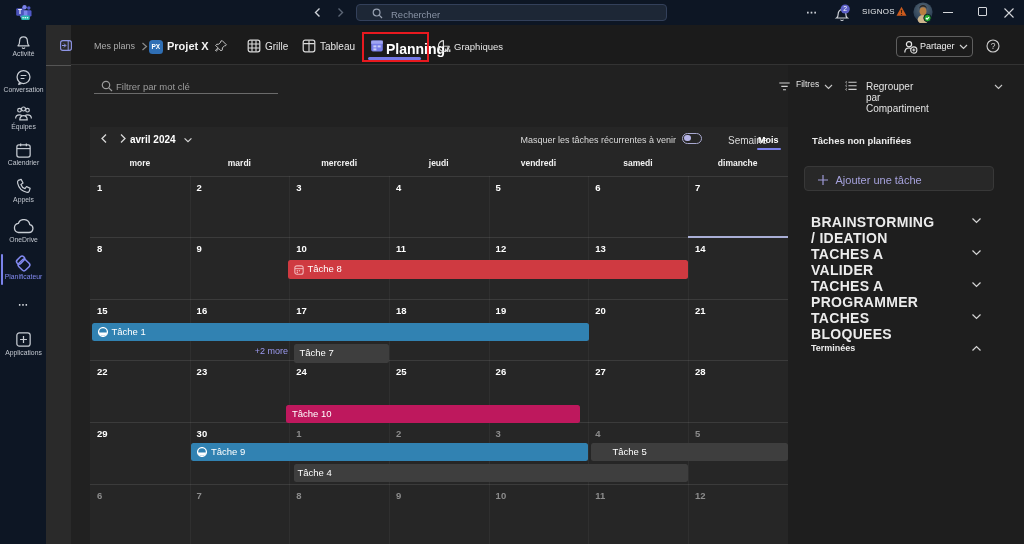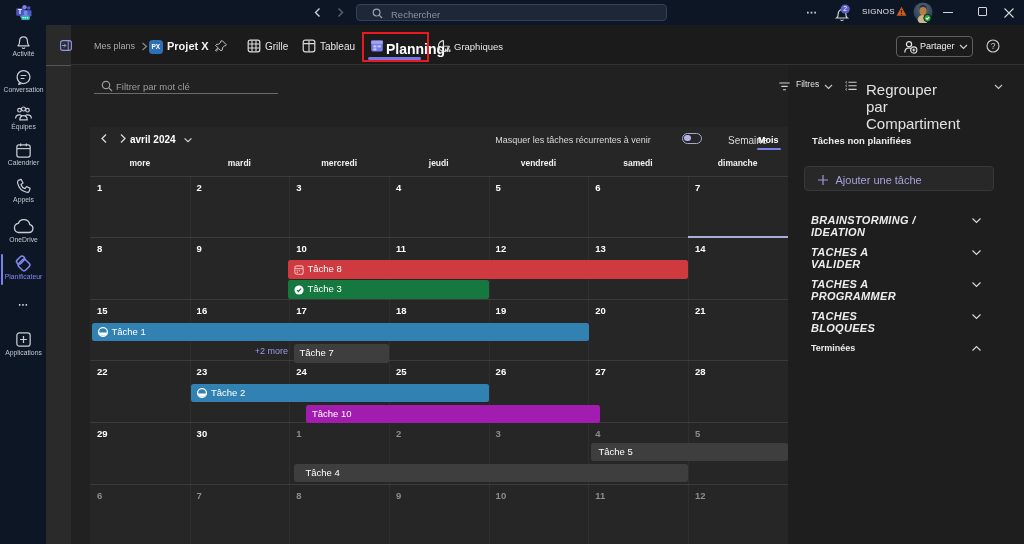--- a/index.html
+++ b/index.html
@@ -14,21 +14,21 @@
   .raillab { position:absolute; width:47px; text-align:center; font-size:6.8px; color:#c3c8d0; }
   .search { position:absolute; left:356px; top:4px; width:311px; height:17px; background:#1d2736;
     border:1px solid #33405a; border-radius:4px; color:#8a94a6; font-size:10.5px; line-height:15px; }
   .wctl { position:absolute; top:0; height:25px; color:#d4d6da; text-align:center; }
   .wd { position:absolute; top:31px; width:99.6px; text-align:center; font-size:8.5px; font-weight:bold; color:#f2f2f2; }
   .hsep { position:absolute; left:0; width:698px; height:1px; background:#3b3b3b; }
   .vsep { position:absolute; top:48.5px; width:1px; height:369px; background:rgba(255,255,255,0.045); }
   .bar { position:absolute; height:18.5px; border-radius:2.5px; color:#fff; font-size:9.5px; line-height:18.5px; white-space:nowrap; overflow:hidden; }
   .dn { position:absolute; font-size:9.5px; font-weight:bold; color:#fff; }
   .dn2 { position:absolute; font-size:9.5px; font-weight:bold; color:#8c8c8c; }
-  .sech { position:absolute; left:811px; font-size:11px; font-weight:bold; color:#ececec; letter-spacing:0.3px;font-style:italic; }
+  .sech { position:absolute; left:811px; font-size:14px; font-weight:bold; color:#ececec; letter-spacing:0.3px; }
 </style>
 </head>
 <body>
 <div id="root">
   <div class="ab" id="titlebar"></div>
   <div class="ab" id="rail"></div>
   <div class="ab" id="tabbar"></div>
   <div class="ab" id="content"></div>
   <div class="ab" style="left:788px;top:65px;width:236px;height:479px;background:#1e1e1e"></div>
   <div class="ab" style="left:46px;top:25px;width:25px;height:519px;background:#2a2a2a"></div>
@@ -211,37 +211,37 @@
       <path d="M0.3 1 h10.4 M2.3 4.4 h6.4 M4 7.8 h3" stroke="#d0d0d0" stroke-width="1.1"></path>
     </svg>
   <div class="ab" style="left:796px;top:79px;font-size:8.5px;color:#e2e2e2">Filtres</div>
   <svg class="ab" style="left:824px;top:83.5px" width="9" height="6" viewBox="0 0 9 6">
       <path d="M1 1 L4.5 4.5 L8 1" stroke="#c8c8c8" stroke-width="1.1" fill="none"></path>
     </svg>
   <svg class="ab" style="left:845px;top:81px" width="12" height="10" viewBox="0 0 12 10">
     <path d="M3.4 1.2 h8.2 M3.4 4.8 h8.2 M3.4 8.4 h8.2" stroke="#d0d0d0" stroke-width="1.1"></path>
     <path d="M1.6 0.2 c-1 0.4 -1 1.6 0 2 M1.6 3.8 c-1 0.4 -1 1.6 0 2 M1.6 7.4 c-1 0.4 -1 1.6 0 2" stroke="#d0d0d0" stroke-width="0.9" fill="none"></path>
   </svg>
-  <div class="ab" style="left:866px;top:80.5px;font-size:15px;color:#e2e2e2">Regrouper par Compartiment</div>
+  <div class="ab" style="left:866px;top:80.5px;font-size:10px;color:#e2e2e2">Regrouper par Compartiment</div>
   <svg class="ab" style="left:994px;top:83.5px" width="9" height="6" viewBox="0 0 9 6">
       <path d="M1 1 L4.5 4.5 L8 1" stroke="#c8c8c8" stroke-width="1.1" fill="none"></path>
     </svg>
 
   <div class="ab" id="cal" style="left:90px;top:127px;width:698px;height:417px;background:#262626;overflow:hidden">
     <svg class="ab" style="left:10px;top:6px" width="8" height="11" viewBox="0 0 8 11">
         <path d="M6 1.5 L2 5.5 L6 9.5" stroke="#d8d8d8" stroke-width="1.3" fill="none"></path>
       </svg>
     <svg class="ab" style="left:29px;top:6px" width="8" height="11" viewBox="0 0 8 11">
         <path d="M2 1.5 L6 5.5 L2 9.5" stroke="#d8d8d8" stroke-width="1.3" fill="none"></path>
       </svg>
     <div class="ab" style="left:40px;top:7px;font-size:10px;font-weight:bold;color:#fff">avril 2024</div>
     <svg class="ab" style="left:93px;top:10px" width="10" height="6" viewBox="0 0 11 7">
         <path d="M1.5 1.5 L5.5 5.5 L9.5 1.5" stroke="#d8d8d8" stroke-width="1.3" fill="none"></path>
       </svg>
-    <div class="ab" style="left:380px;top:7.5px;width:206px;text-align:center;font-size:9px;color:#dadada">Masquer les tâches récurrentes à venir</div>
+    <div class="ab" style="left:380px;top:7.5px;width:206px;text-align:right;font-size:9px;color:#dadada">Masquer les tâches récurrentes à venir</div>
     <div class="ab" style="left:591.5px;top:5.5px;width:20.5px;height:11.5px;border:1.3px solid #a9a9d0;border-radius:6px">
       <div style="position:absolute;left:1.8px;top:1.4px;width:6.6px;height:6.6px;border-radius:50%;background:#b5b3e6"></div>
     </div>
     <div class="ab" style="left:638px;top:7.5px;font-size:10px;color:#dadada">Semaine</div>
     <div class="ab" style="left:668px;top:7.5px;font-size:9px;font-weight:bold;color:#fff">Mois</div>
     <div class="ab" style="left:667px;top:20.5px;width:23.5px;height:2.5px;background:#7a80eb;border-radius:2px"></div>
     <div class="wd" style="left:0px">more</div>
     <div class="wd" style="left:99.6px">mardi</div>
     <div class="wd" style="left:199.3px">mercredi</div>
     <div class="wd" style="left:298.9px">jeudi</div>
@@ -306,46 +306,39 @@
     <div class="bar" style="left:197.5px;top:133px;width:400.5px;background:#cf3a41">
       <svg style="position:absolute;left:6px;top:4.5px" width="10" height="10" viewBox="0 0 12 12">
           <rect x="1" y="1" width="10" height="10" rx="2.4" stroke="#f3b7ba" stroke-width="1.3" fill="none"></rect>
           <path d="M1.2 4.4 h9.6" stroke="#f3b7ba" stroke-width="1.2"></path>
           <circle cx="4" cy="7" r="0.9" fill="#f3b7ba"></circle>
           <circle cx="6.5" cy="7" r="0.9" fill="#f3b7ba"></circle>
           <circle cx="4" cy="9" r="0.9" fill="#f3b7ba"></circle>
         </svg>
       <span style="margin-left:20px">Tâche 8</span>
     </div>
-    <div class="bar" style="left:197.5px;top:153px;width:201px;background:#15793f">
-      <svg style="position:absolute;left:6px;top:4.5px" width="10" height="10" viewBox="0 0 12 12">
-          <circle cx="6" cy="6" r="5.5" fill="#fff"></circle>
-          <path d="M3.6 6.1 l1.7 1.7 3.2-3.4" stroke="#15793f" stroke-width="1.5" fill="none"></path>
-        </svg>
-      <span style="margin-left:20px">Tâche 3</span>
-    </div>
     <div class="bar" style="left:1.5px;top:195.5px;width:497px;background:#3182b2">
       <svg style="position:absolute;left:6px;top:4.5px" width="10" height="10" viewBox="0 0 12 12">
           <circle cx="6" cy="6" r="5.3" stroke="#fff" stroke-width="1.5" fill="none"></circle>
           <path d="M0.8 6.5 a5.4 5.4 0 0 0 10.4 0 z" fill="#fff"></path>
         </svg>
       <span style="margin-left:20px">Tâche 1</span>
     </div>
     <div class="ab" style="left:98px;top:218.5px;width:100px;text-align:right;font-size:9px;color:#9c9af0">+2 more</div>
     <div class="bar" style="left:203.5px;top:217px;width:95px;background:#3e3e3e"><span style="margin-left:6px">Tâche 7</span></div>
-    <div class="bar" style="left:101px;top:256.5px;width:297.5px;background:#3182b2">
+    <div class="bar" style="left:196px;top:277.5px;width:294px;background:#be185d"><span style="margin-left:6px">Tâche 10</span></div>
+    <div class="bar" style="left:101px;top:315.5px;width:397px;background:#3182b2">
       <svg style="position:absolute;left:6px;top:4.5px" width="10" height="10" viewBox="0 0 12 12">
           <circle cx="6" cy="6" r="5.3" stroke="#fff" stroke-width="1.5" fill="none"></circle>
           <path d="M0.8 6.5 a5.4 5.4 0 0 0 10.4 0 z" fill="#fff"></path>
         </svg>
-      <span style="margin-left:20px">Tâche 2</span>
-    </div>
-    <div class="bar" style="left:216px;top:277.5px;width:294px;background:#a21caf"><span style="margin-left:6px">Tâche 10</span></div>
-    <div class="bar" style="left:500.5px;top:315.5px;width:197px;background:#3e3e3e"><span style="margin-left:8px">Tâche 5</span></div>
-    <div class="bar" style="left:203.5px;top:336.5px;width:394px;background:#3e3e3e"><span style="margin-left:12px">Tâche 4</span></div>
+      <span style="margin-left:20px">Tâche 9</span>
+    </div>
+    <div class="bar" style="left:500.5px;top:315.5px;width:197px;background:#3e3e3e"><span style="margin-left:22px">Tâche 5</span></div>
+    <div class="bar" style="left:203.5px;top:336.5px;width:394px;background:#3e3e3e"><span style="margin-left:4px">Tâche 4</span></div>
   </div>
 
   <div class="ab" style="left:812px;top:135px;font-size:9.5px;font-weight:bold;color:#ececec">Tâches non planifiées</div>
   <div class="ab" style="left:803.5px;top:166px;width:190.5px;height:25px;background:#282828;border:1px solid #383838;border-radius:4px">
     <svg style="position:absolute;left:12px;top:6.5px" width="12" height="12" viewBox="0 0 12 12">
         <path d="M6 1 v10 M1 6 h10" stroke="#9d99d6" stroke-width="1.2"></path>
       </svg>
     <div style="position:absolute;left:31px;top:7px;font-size:11px;color:#a6a2dd">Ajouter une tâche</div>
   </div>
   <div class="sech" style="top:214px">BRAINSTORMING / IDEATION</div>

